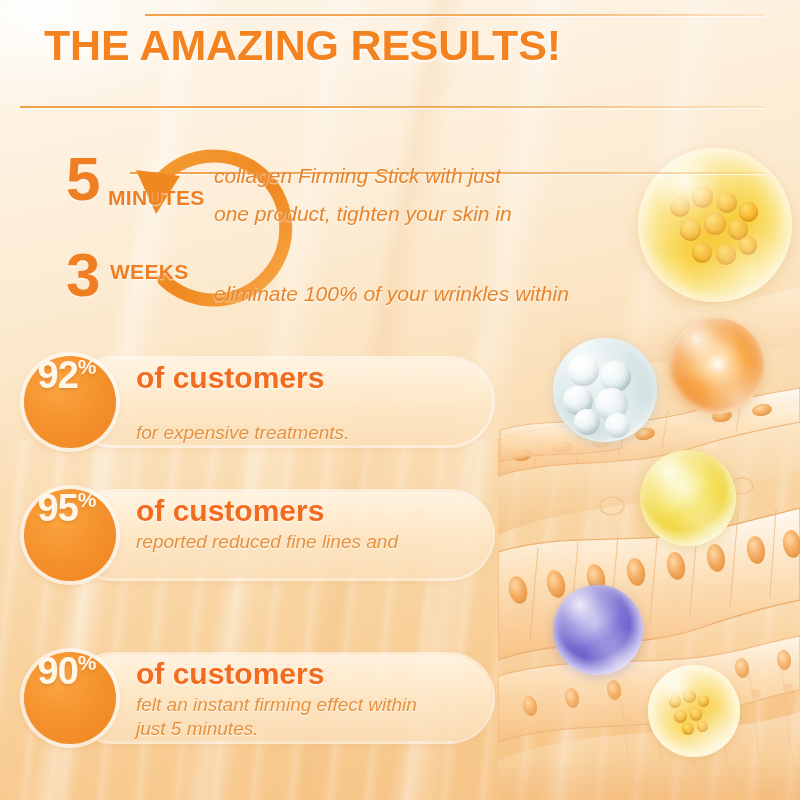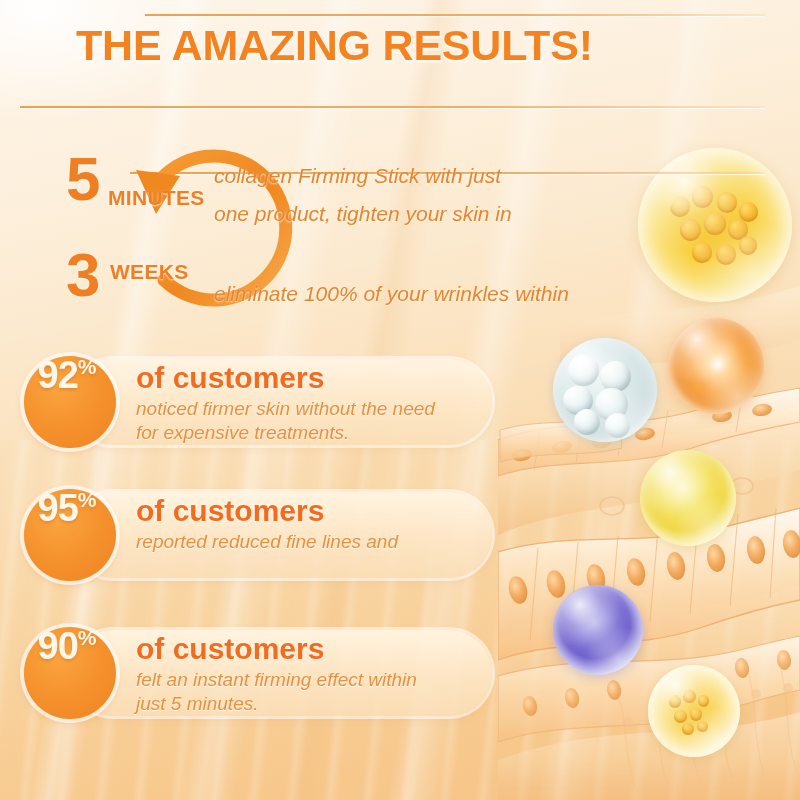--- a/index.html
+++ b/index.html
@@ -64,21 +64,21 @@
     top: 20px;
     width: 700px;
     color: #f4821f;
     font-size: 43px;
     font-weight: bold;
     line-height: 1.18;
     letter-spacing: -0.2px;
     text-shadow: 0 2px 3px rgba(255,255,255,0.95),
                  1px 1px 0 rgba(255,255,255,0.7);
   }
-  .headline .l2 { display: block; margin-left: 32px; }
+  .headline .l2 { display: block; }
 
   
   .cyclebox {
     position: absolute;
     left: 28px;
     top: 148px;
     width: 560px;
     height: 175px;
   }
   .ring-wrap {
@@ -486,40 +486,40 @@
   </div>
 
   <div class="badge" style="top:356px">
     <div class="pill"></div>
     <div class="circle">
       <span class="pct"><span>92</span><span class="sym">%</span></span>
     </div>
     <div class="txt">
       <div class="title">of customers</div>
       <div class="sub">
-        <span>noticed firmer skin without the need</span><br>
+        <br>
         <span>for expensive treatments.</span>
       </div>
     </div>
   </div>
 
   <div class="badge" style="top:489px">
     <div class="pill"></div>
     <div class="circle">
       <span class="pct"><span>95</span><span class="sym">%</span></span>
     </div>
     <div class="txt">
       <div class="title">of customers</div>
       <div class="sub">
         <span>reported reduced fine lines and</span><br>
       </div>
     </div>
   </div>
 
-  <div class="badge" style="top:627px">
+  <div class="badge" style="top:652px">
     <div class="pill"></div>
     <div class="circle">
       <span class="pct"><span>90</span><span class="sym">%</span></span>
     </div>
     <div class="txt">
       <div class="title">of customers</div>
       <div class="sub">
         <span>felt an instant firming effect within</span><br>
         <span>just 5 minutes.</span>
       </div>

